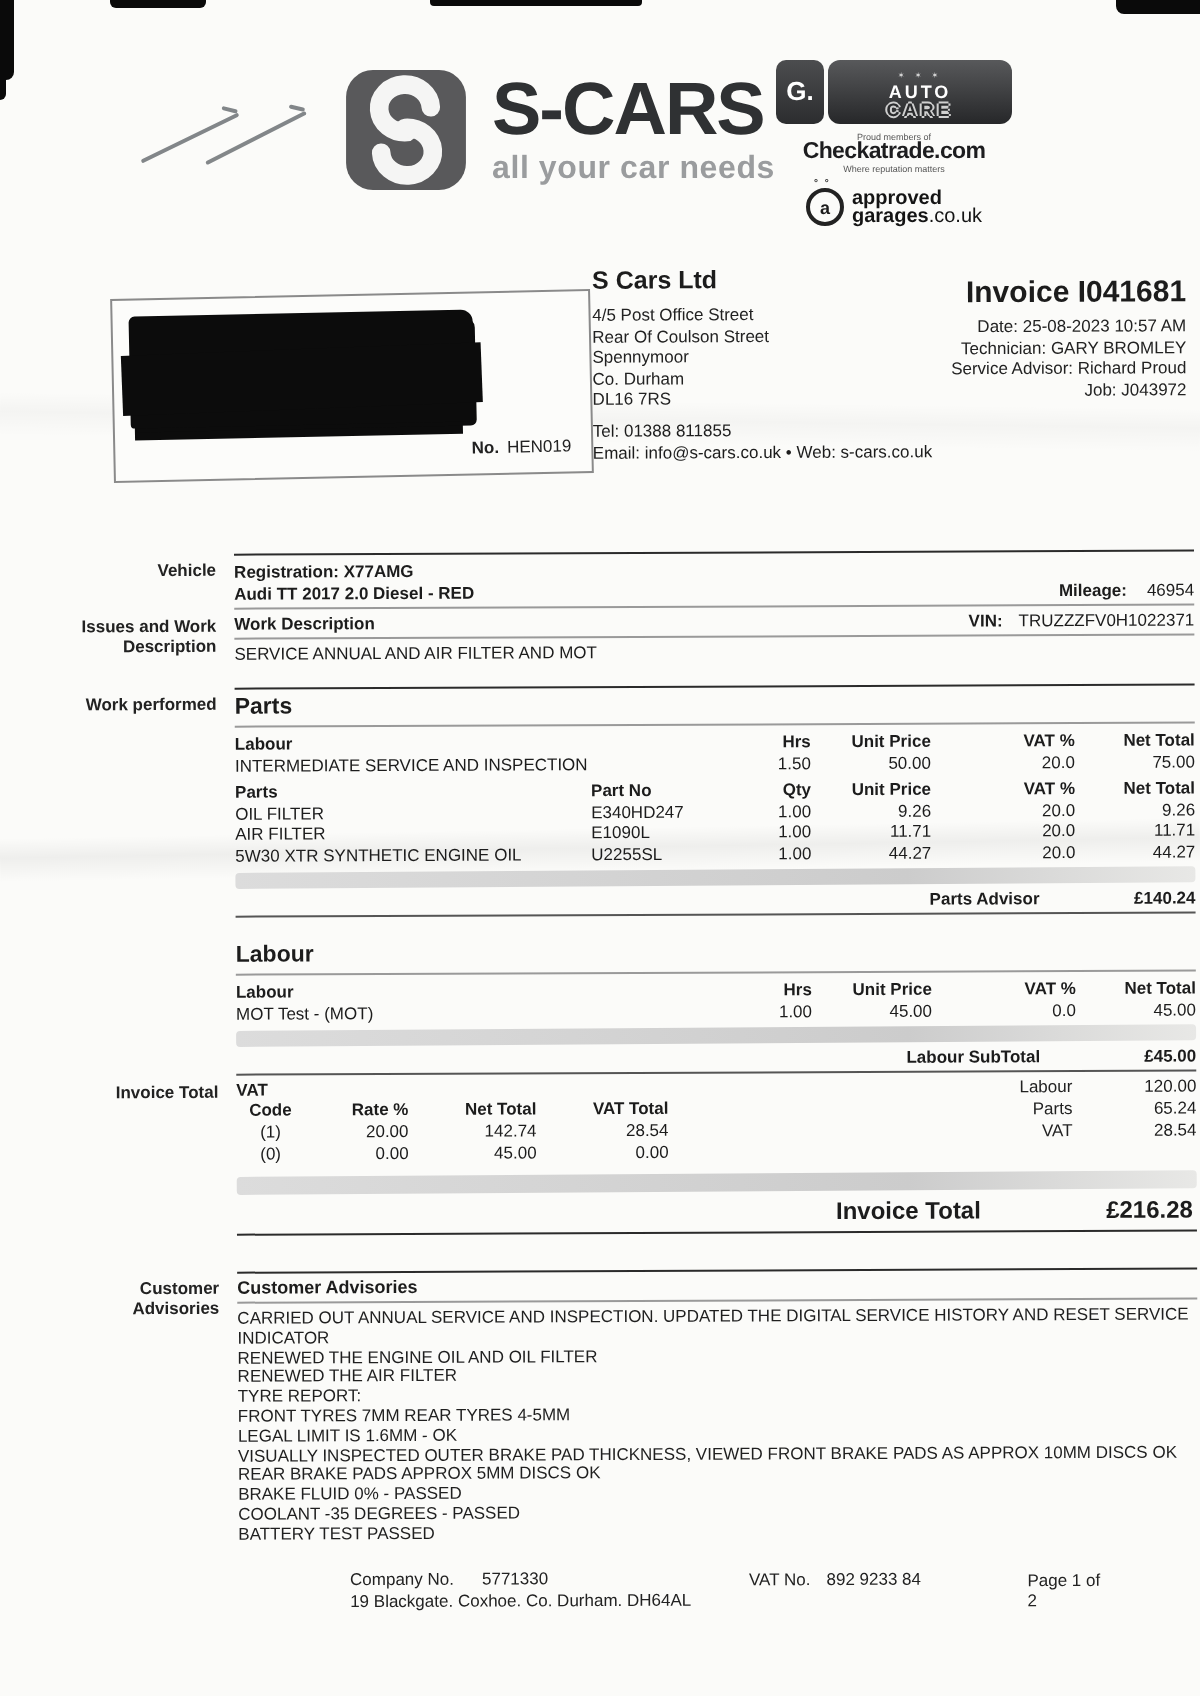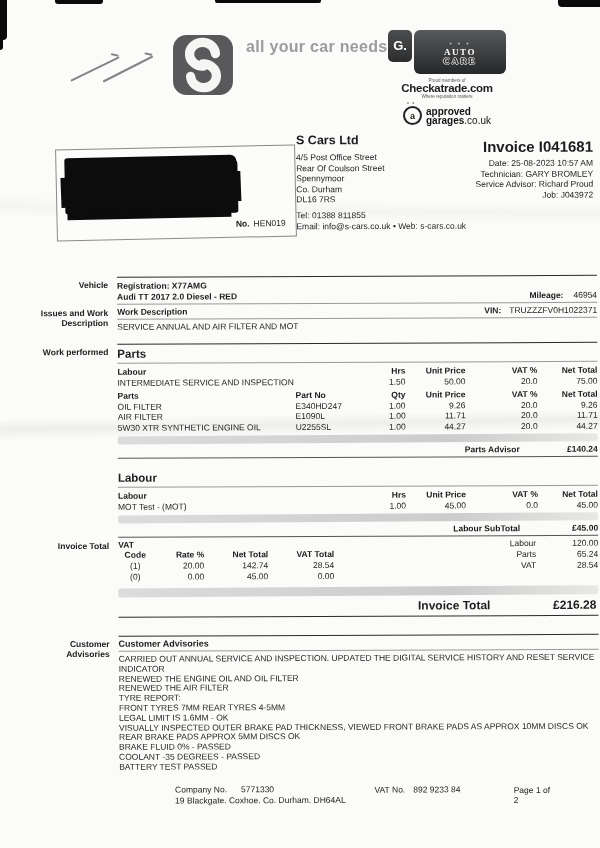--- a/index.html
+++ b/index.html
@@ -30,22 +30,22 @@
   .logo-wrap{position:absolute;left:172px;top:34px;display:flex;align-items:flex-start;}
   .logo-sq{width:62px;height:62px;}
   .brand-text{margin-left:12px;padding-top:2px;}
   .brand-name{font-size:37px;font-weight:bold;letter-spacing:-1px;color:#2f3133;line-height:38px;}
   .brand-tag{font-size:16px;color:#9a9c9e;font-weight:bold;letter-spacing:.3px;margin-top:2px;}
 
   .badges{position:absolute;left:388px;top:30px;width:118px;}
   .badge-row{display:flex;align-items:stretch;gap:2px;}
   .badge-g{width:24px;height:32px;background:linear-gradient(180deg,#4c4d4f,#2c2d2f);border-radius:5px;
            color:#fff;font-weight:bold;font-size:13px;display:flex;flex-direction:column;align-items:center;justify-content:center;line-height:12px;}
-  .badge-ac{flex:1;height:44px;background:linear-gradient(180deg,#58595b,#262729);border-radius:6px;
-            color:#fff;text-align:center;display:flex;flex-direction:column;justify-content:center;line-height:9px;font-family:Liberation Serif, serif;}
+  .badge-ac{flex:1;height:32px;background:linear-gradient(180deg,#58595b,#262729);border-radius:6px;
+            color:#fff;text-align:center;display:flex;flex-direction:column;justify-content:center;line-height:9px;}
   .badge-ac .stars{font-size:4px;letter-spacing:2px;color:#ddd;}
   .badge-ac .l1{font-size:9px;font-weight:bold;letter-spacing:1.5px;}
   .badge-ac .l2{font-size:9px;font-weight:bold;letter-spacing:2px;color:#2a2b2d;text-shadow:-1px 0 #cfcfcf,1px 0 #cfcfcf,0 -1px #cfcfcf,0 1px #cfcfcf;}
   .chk{margin-top:4px;text-align:center;}
   .chk .m{font-size:4.5px;color:#555;}
   .chk .n{font-size:11.5px;font-weight:bold;color:#1d1d1f;letter-spacing:-.3px;line-height:11px;}
   .chk .t{font-size:4.5px;color:#555;}
   .apg{margin-top:7px;display:flex;align-items:center;gap:4px;justify-content:center;}
   .apg-icon{width:15px;height:15px;border:2.5px solid #222;border-radius:50%;display:flex;align-items:center;justify-content:center;
             font-weight:bold;font-size:9px;position:relative;}
@@ -146,20 +146,21 @@
   <div class="pen pen1"></div>
   <div class="pen pen2"></div>
 
   <div class="logo-wrap">
     <svg class="logo-sq" viewBox="0 0 60 60">
       <rect x="1" y="1" width="58" height="58" rx="13" fill="#59595b"></rect>
       <path d="M42 19 A 12.5 11.5 0 1 0 30.5 31" fill="none" stroke="#f5f5f4" stroke-width="9" stroke-linecap="round"></path>
       <path d="M18 41 A 12.5 11.5 0 1 0 29.5 29" fill="none" stroke="#f5f5f4" stroke-width="9" stroke-linecap="round"></path>
     </svg>
     <div class="brand-text">
+      <div class="brand-name">S-CARS</div>
       <div class="brand-tag">all your car needs</div>
     </div>
   </div>
 
   <div class="badges">
     <div class="badge-row">
       <div class="badge-g">
         <span>G.</span>
       </div>
       <div class="badge-ac">

